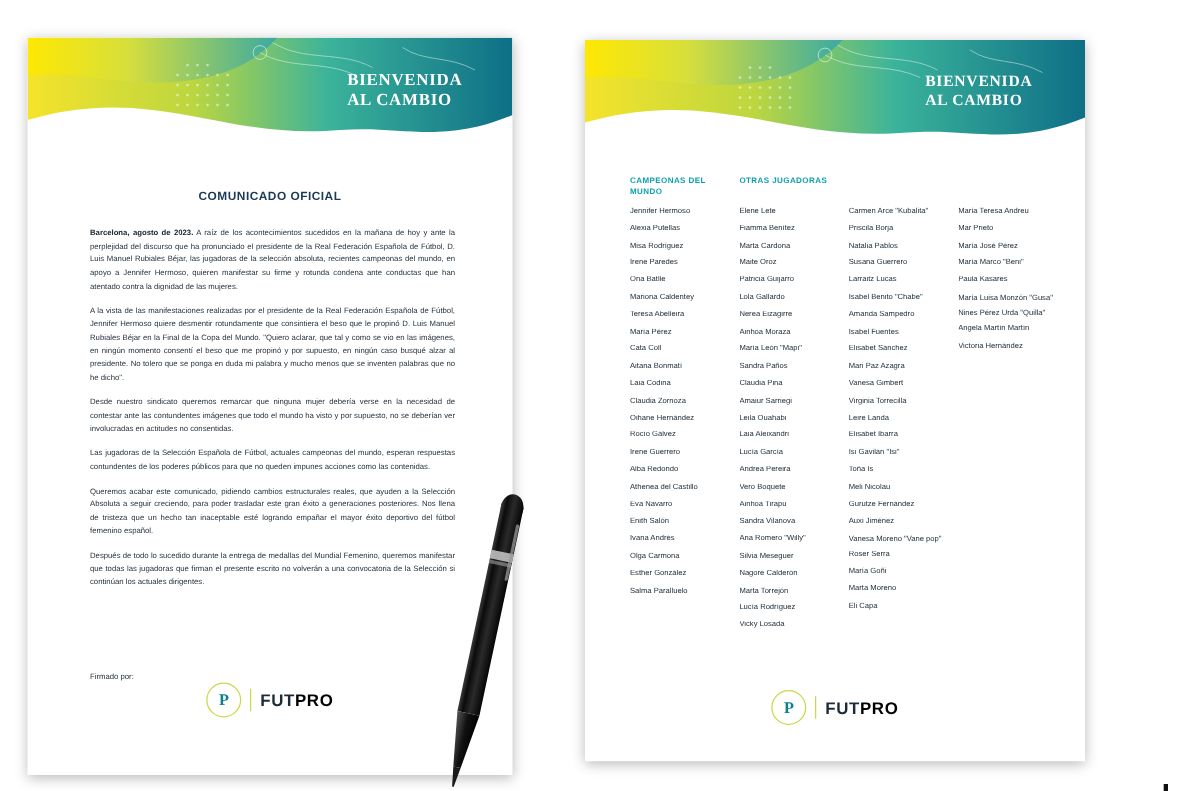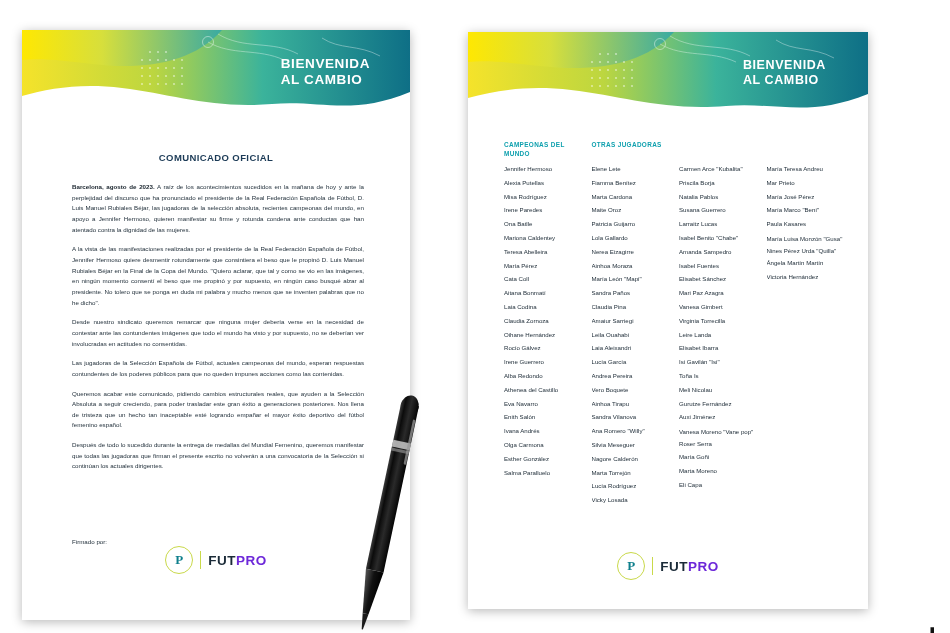--- a/index.html
+++ b/index.html
@@ -40,21 +40,21 @@
   .hdr-title {
     position: absolute;
     right: 16px;
     top: 24px;
     text-align: left;
     color: #ffffff;
     font-weight: bold;
     letter-spacing: 0.6px;
     line-height: 1.18;
   }
-  .hdr-title .l1, .hdr-title .l2 { display: block; }
+  .hdr-title .l1, .hdr-title .l2 { display: block; font-family: Liberation Serif, serif; }
 
   
   #page1 {
     left: 22px;
     top: 30px;
     width: 388px;
     height: 590px;
   }
   #page1 .hdr-title { font-size: 13.5px; right: 40px; top: 26px; }
   .doc-title {
@@ -115,21 +115,21 @@
     width: 1px;
     height: 18px;
     background: #c9d94a;
   }
   .logo-word {
     font-size: 13.5px;
     font-weight: bold;
     letter-spacing: 0.5px;
   }
   .logo-word .fut { color: #1b2b38; text-align: right; }
-  .logo-word .pro { color: #6d28d9; }
+  .logo-word .pro { color: #000000; }
 
   
   #page2 {
     left: 468px;
     top: 32px;
     width: 400px;
     height: 577px;
   }
   #page2 .hdr-title { font-size: 12.5px; right: 42px; top: 26px; }
   .cols {

